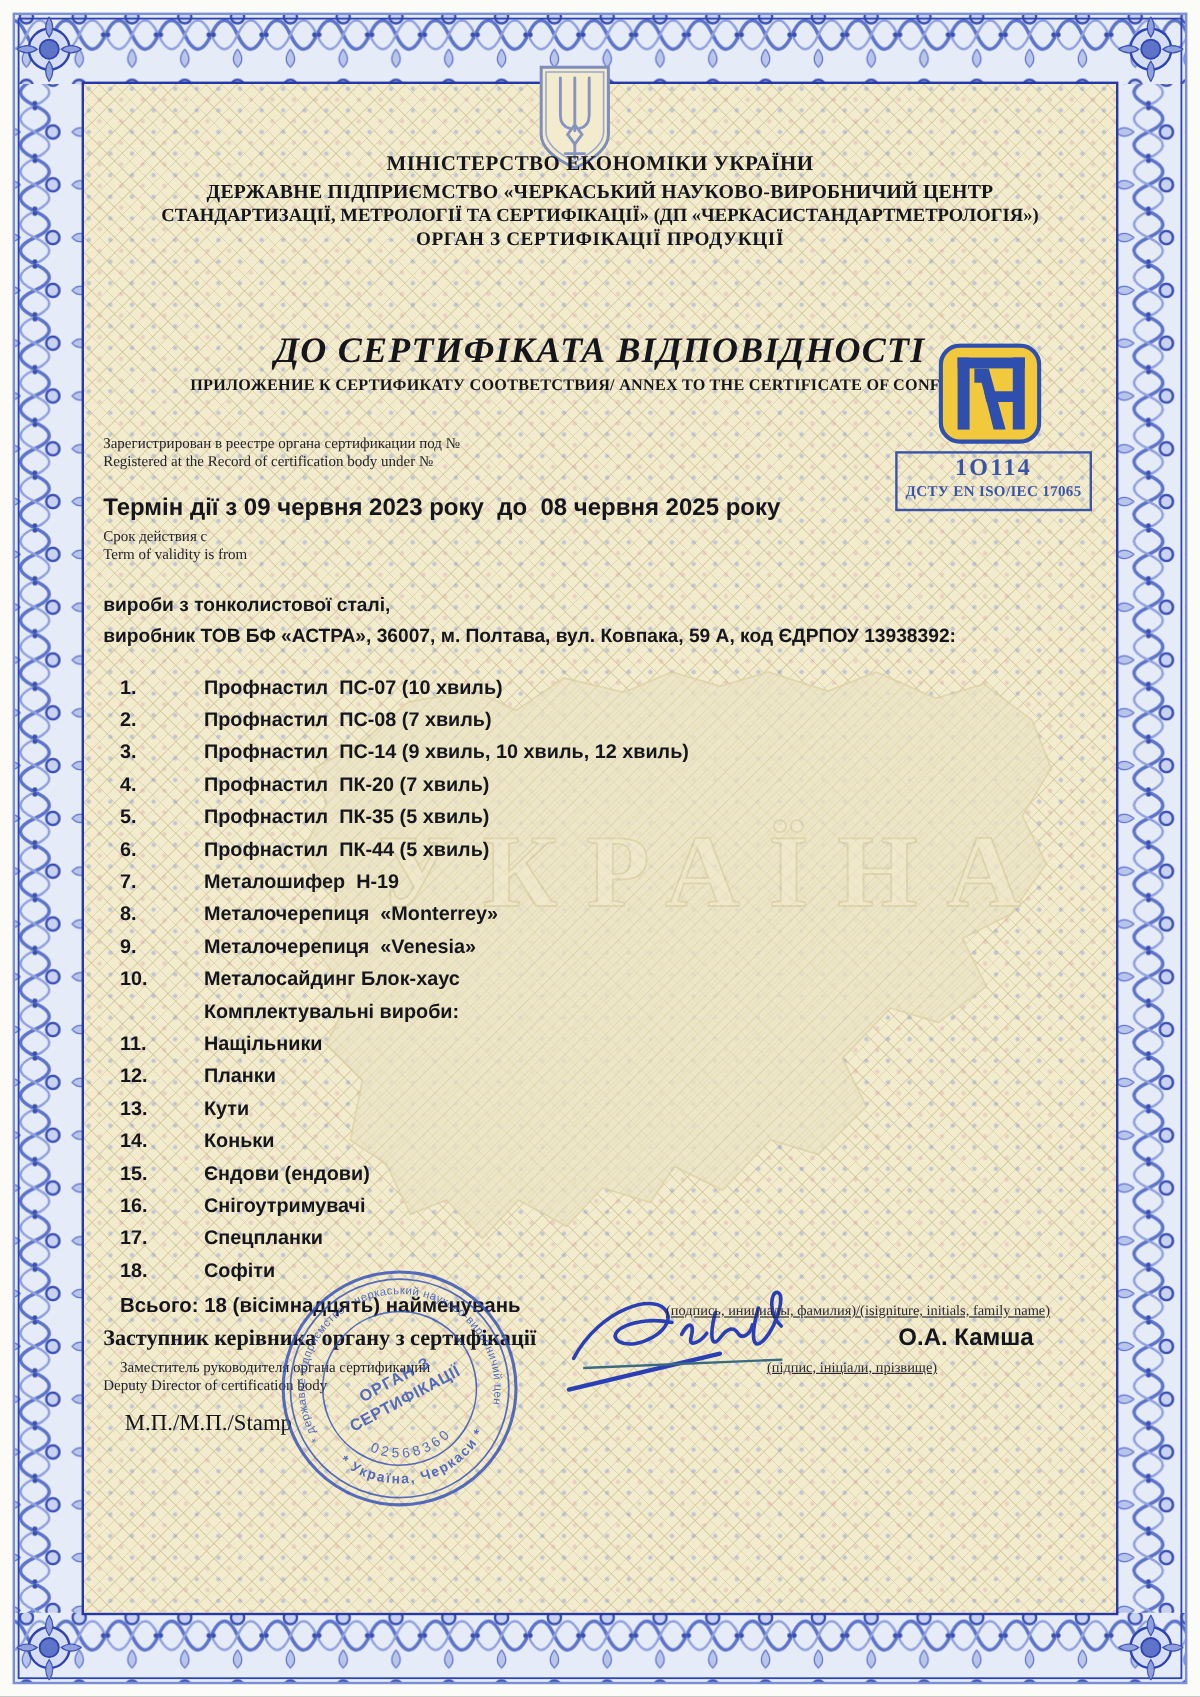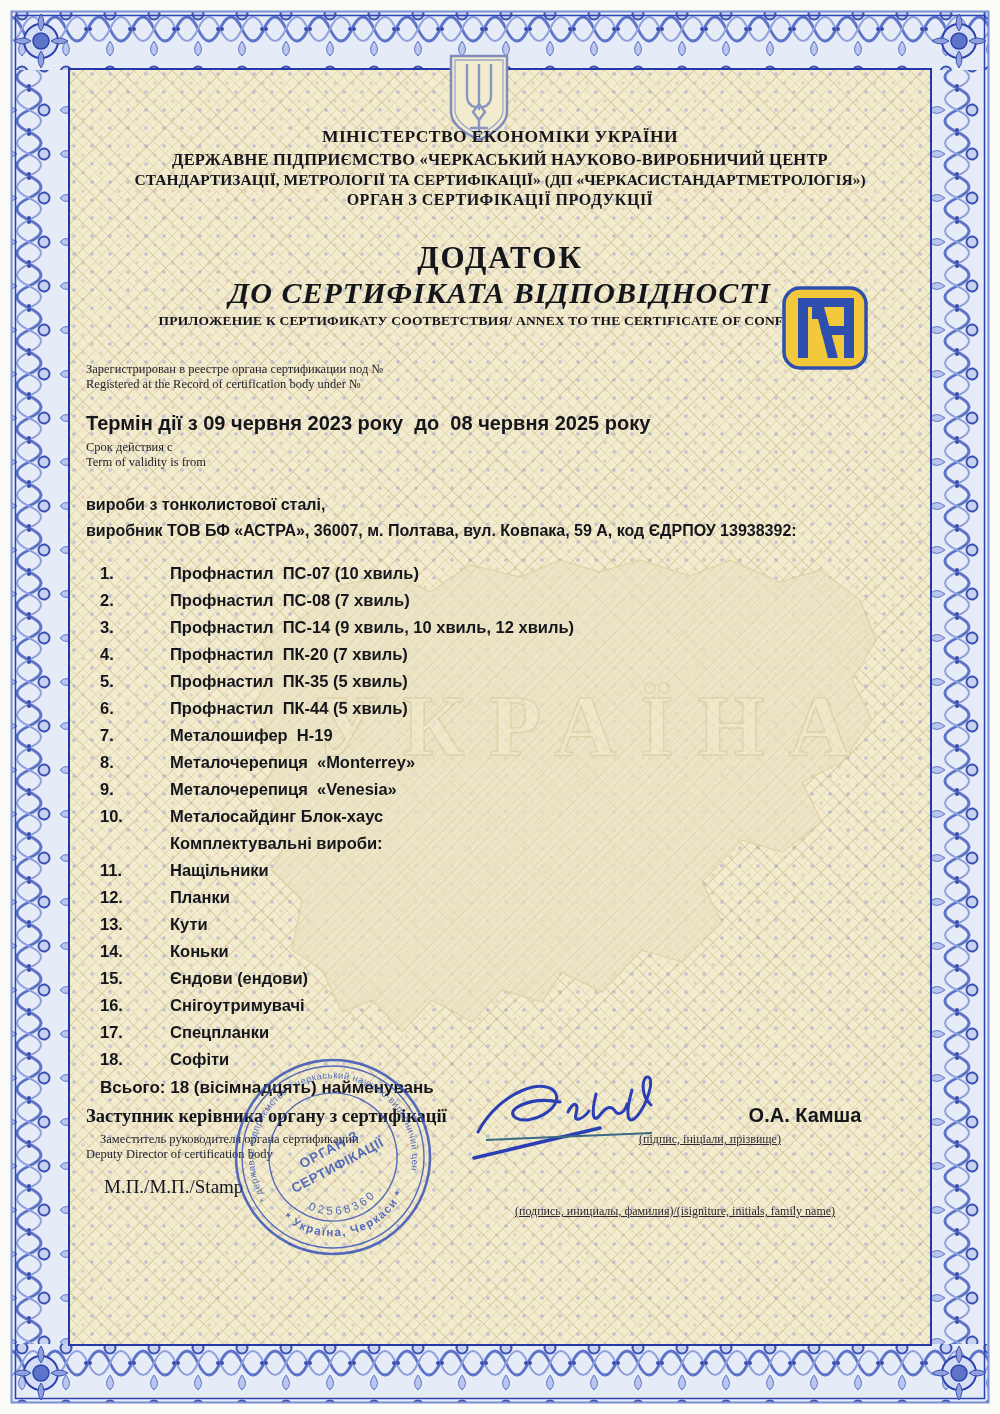--- a/index.html
+++ b/index.html
@@ -121,35 +121,38 @@
       <path d="M33,68 V80"></path>
       <path d="M25,76 h16"></path>
     </g>
   </svg>
 
   <div class="abs ctr serifB h1" style="top:126px">МІНІСТЕРСТВО ЕКОНОМІКИ УКРАЇНИ</div>
   <div class="abs ctr serifB h2" style="top:150px">ДЕРЖАВНЕ ПІДПРИЄМСТВО «ЧЕРКАСЬКИЙ НАУКОВО-ВИРОБНИЧИЙ ЦЕНТР</div>
   <div class="abs ctr serifB h3" style="top:171px">СТАНДАРТИЗАЦІЇ, МЕТРОЛОГІЇ ТА СЕРТИФІКАЦІЇ» (ДП «ЧЕРКАСИСТАНДАРТМЕТРОЛОГІЯ»)</div>
   <div class="abs ctr serifB h4" style="top:191px">ОРГАН З СЕРТИФІКАЦІЇ ПРОДУКЦІЇ</div>
 
-  <div class="abs ctr serifB t1" style="top:240px">ДОДАТОК</div>
   <div class="abs ctr serifB t2" style="top:276px">ДО СЕРТИФІКАТА ВІДПОВІДНОСТІ</div>
   <div class="abs ctr serifB t3" style="top:313px">ПРИЛОЖЕНИЕ К СЕРТИФИКАТУ СООТВЕТСТВИЯ/ ANNEX TO THE CERTIFICATE OF CONFORMITY</div>
 
   <svg class="abs" style="left:782px;top:286px" width="86" height="84" viewBox="0 0 86 84">
     <rect x="2" y="2" width="82" height="80" rx="16" fill="#f2c83c" stroke="#2f4fae" stroke-width="3.5"></rect>
     <g fill="#2f4fae">
       <rect x="16" y="12" width="10" height="60"></rect>
       <rect x="16" y="12" width="56" height="9"></rect>
       <polygon points="30,21 42,21 56,72 46,72 39,44 36,33 30,33"></polygon>
       <polygon points="62,12 72,12 72,72 62,72"></polygon>
       <polygon points="38,40 64,40 64,49 40,49"></polygon>
     </g>
   </svg>
 
+  <div class="abs codebox">
+    <div class="c1">1О114</div>
+    <div class="c2">ДСТУ EN ISO/IEC 17065</div>
+  </div>
 
   <div class="abs small" style="left:86px;top:362px">Зарегистрирован в реестре органа сертификации под №</div>
   <div class="abs small" style="left:86px;top:377px">Registered at the Record of certification body under №</div>
 
   <div class="abs sansB term pre" style="left:86px;top:412px">Термін дії з 09 червня 2023 року  до  08 червня 2025 року</div>
   <div class="abs small" style="left:86px;top:440px">Срок действия с</div>
   <div class="abs small" style="left:86px;top:455px">Term of validity is from</div>
 
   <div class="abs sansB intro" style="left:86px;top:496px">вироби з тонколистової сталі,</div>
   <div class="abs sansB intro" style="left:86px;top:522px">виробник ТОВ БФ «АСТРА», 36007, м. Полтава, вул. Ковпака, 59 А, код ЄДРПОУ 13938392:</div>
@@ -189,21 +192,21 @@
       <path d="M96,40 c6,-12 11,-9 8,2 c-3,10 8,4 13,-3"></path>
       <path d="M124,22 c-5,20 -3,30 4,21 c6,-8 11,-10 15,-4 c3,5 10,2 12,-7"></path>
       <path d="M160,18 c-7,24 -5,38 6,25 c9,-11 17,-36 10,-38 c-6,-1 -8,18 3,28"></path>
       <path d="M2,86 L128,56" stroke-width="3.5"></path>
     </g>
     <path d="M14,68 L180,61" stroke="#3a6a80" stroke-width="2" fill="none"></path>
   </svg>
 
   <div class="abs sansB name" style="left:720px;top:1104px;width:170px;text-align:center">О.А. Камша</div>
   <div class="abs cap" style="left:560px;top:1132px;width:300px;text-align:center">(підпис, ініціали, прізвище)</div>
-  <div class="abs cap" style="left:515px;top:1204px;width:400px;">(подпись, инициалы, фамилия)/(isigniture, initials, family name)</div>
+  <div class="abs cap" style="left:515px;top:1085px;width:400px;text-align:center">(подпись, инициалы, фамилия)/(isigniture, initials, family name)</div>
 
   <svg class="abs" style="left:225px;top:1049px" width="216" height="216" viewBox="-108 -108 216 216">
     <defs>
       <path id="arcTop" d="M -74,28 A 79,79 0 1 1 74,28"></path>
       <path id="arcBot" d="M -60,51.6 A 79,79 0 0 0 60,51.6"></path>
       <path id="arcCode" d="M -45,36 A 57.6,57.6 0 0 0 45,36"></path>
     </defs>
     <g transform="rotate(-12)" opacity="0.82">
       <circle r="97" fill="none" stroke="#3350b8" stroke-width="2.6"></circle>
       <circle r="91" fill="none" stroke="#3350b8" stroke-width="1.4"></circle>

